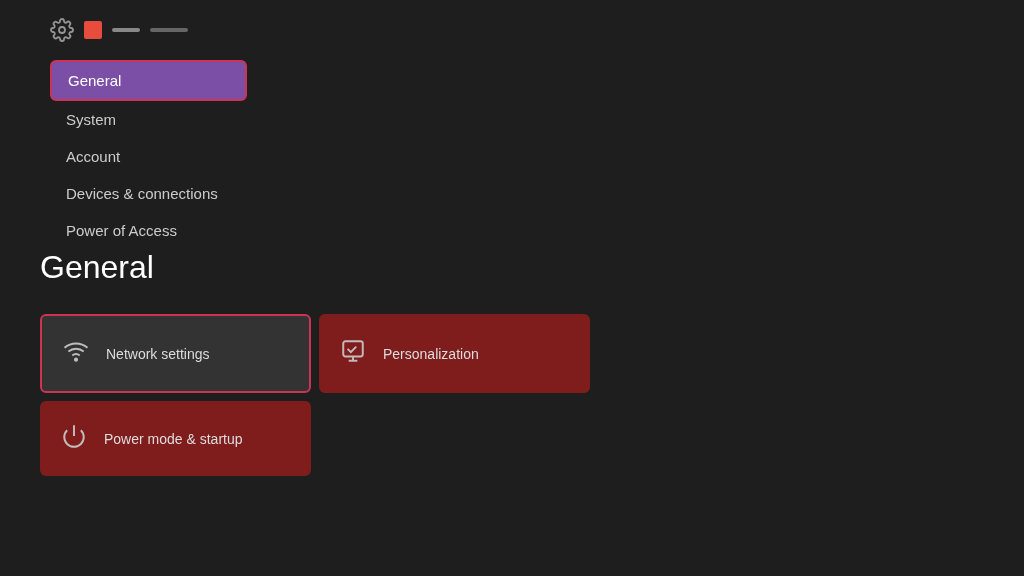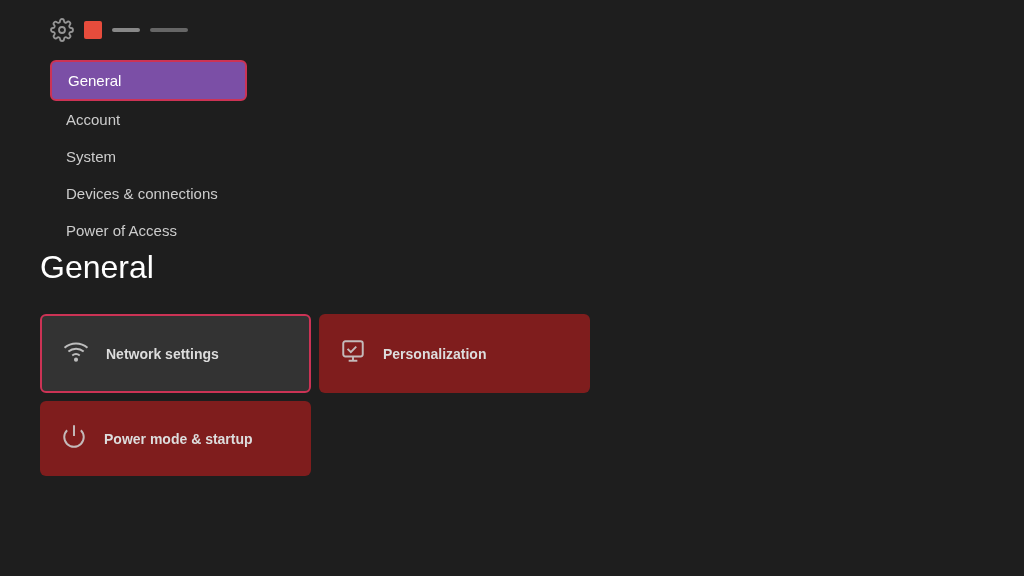--- a/index.html
+++ b/index.html
@@ -124,21 +124,20 @@
     .grid-item-icon {
       font-size: 20px;
       opacity: 0.9;
       min-width: 28px;
       text-align: center;
     }
 
     .grid-item-label {
       font-size: 14px;
       color: #dddddd;
-      font-weight: bold;
     }
 
     
     .icon-svg {
       width: 26px;
       height: 26px;
       fill: none;
       stroke: #cccccc;
       stroke-width: 1.8;
     }
@@ -162,24 +161,24 @@
   </div>
 </div>
 
 <div class="main-layout">
 
   <div class="sidebar">
     <div class="sidebar-item active">
       <span>General</span>
     </div>
     <div class="sidebar-item">
+      <span>System</span>
+    </div>
+    <div class="sidebar-item">
       <span>Account</span>
-    </div>
-    <div class="sidebar-item">
-      <span>System</span>
     </div>
     <div class="sidebar-item">
       <span>Devices &amp; connections</span>
     </div>
     <div class="sidebar-item">
       <span>Power of Access</span>
     </div>
   </div>
 
   <div class="content">

